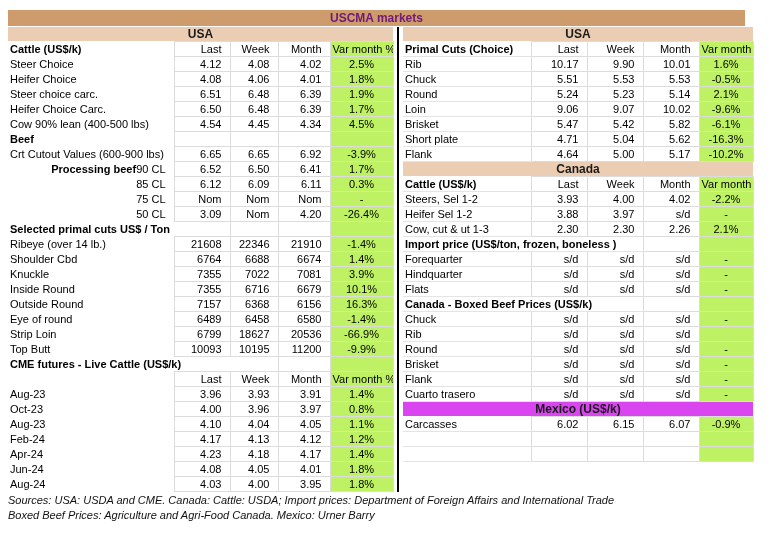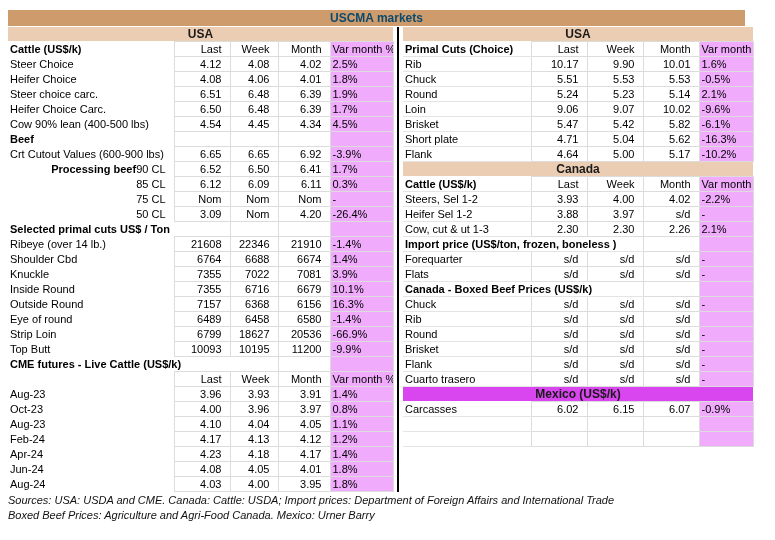--- a/index.html
+++ b/index.html
@@ -1,31 +1,31 @@
 <!DOCTYPE html>
 <html><head>
 <meta charset="utf-8">
 <style>
   html,body{margin:0;padding:0;background:#fff;}
   body{font-family:"Liberation Sans","DejaVu Sans",sans-serif;font-size:11px;color:#000;}
   #page{position:relative;width:775px;height:540px;background:#fff;overflow:hidden;}
   #title-bar{margin:10px 30px 0 8px;width:737px;height:16px;line-height:16px;
-    text-align:center;font-weight:bold;font-size:12px;color:#0c4a6e;}
+    text-align:center;font-weight:bold;font-size:12px;color:#701a75;}
   #main{display:flex;margin-left:8px;margin-top:1px;align-items:stretch;}
   #left-pane{width:385px;}
   #divider{width:2px;background:#000;margin:0 4px 0 4px;}
   #right-pane{width:350px;}
   table{border-collapse:collapse;table-layout:fixed;width:100%;}
   td{height:14px;padding:0 2px;font-size:11px;overflow:hidden;white-space:nowrap;vertical-align:middle;}
   td.band{font-weight:bold;font-size:12px;text-align:center;color:#1a1a1a;}
   td.lbl{text-align:left;padding-left:2px;}
   td.lbl-r{text-align:right;padding-right:8px;}
   td.bold{font-weight:bold;}
   td.num{text-align:right;padding-right:8px;border:1px solid #dcdcdc;background:#fff;}
-  td.var{text-align:left;border:1px solid #dcdcdc;background:#f0abfc;}
+  td.var{text-align:center;border:1px solid #dcdcdc;background:#bef264;}
   td.colhead{font-weight:normal;}
   .lb{border-bottom:1px solid #e4e4e4;}
   .split-wrap{display:flex;justify-content:flex-end;}
   .split-wrap .p1{font-weight:bold;}
   .split-wrap .p2{padding-right:6px;}
   #footer{margin:1px 0 0 8px;font-style:italic;font-size:11px;line-height:15px;color:#111;}
 </style>
 </head>
 <body>
 
@@ -367,20 +367,27 @@
               <td class="var"></td>
             </tr>
             <tr>
               <td class="lbl lb">Forequarter</td>
               <td class="num">s/d</td>
               <td class="num">s/d</td>
               <td class="num">s/d</td>
               <td class="var">-</td>
             </tr>
             <tr>
+              <td class="lbl lb">Hindquarter</td>
+              <td class="num">s/d</td>
+              <td class="num">s/d</td>
+              <td class="num">s/d</td>
+              <td class="var">-</td>
+            </tr>
+            <tr>
               <td class="lbl lb">Flats</td>
               <td class="num">s/d</td>
               <td class="num">s/d</td>
               <td class="num">s/d</td>
               <td class="var">-</td>
             </tr>
             <tr>
               <td class="lbl bold lb" colspan="3">Canada - Boxed Beef Prices (US$/k)</td>
               <td class="num"></td>
               <td class="var"></td>

